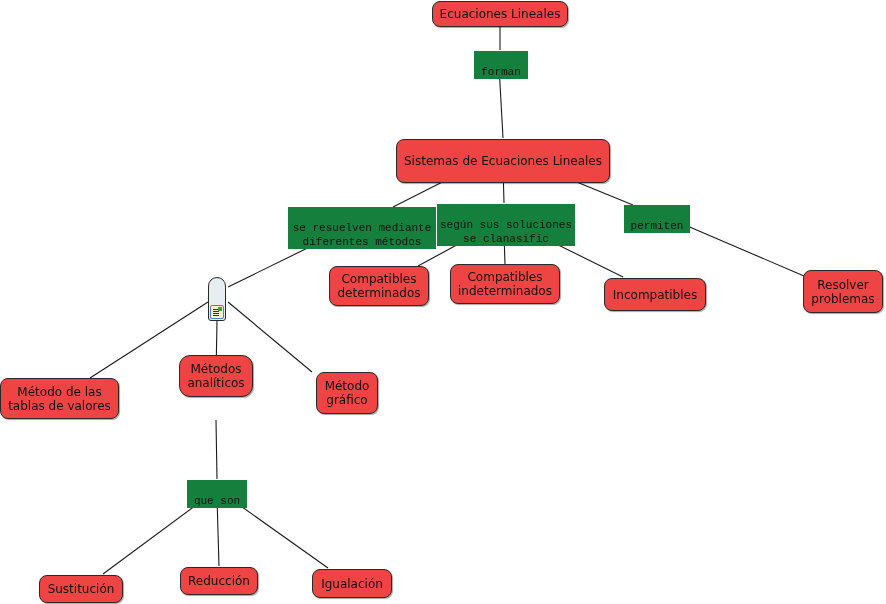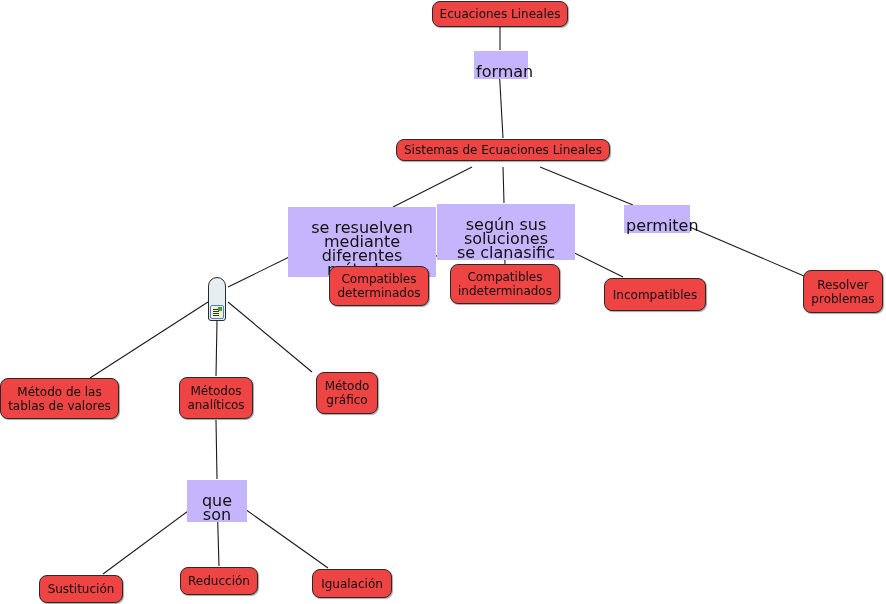--- a/index.html
+++ b/index.html
@@ -8,22 +8,22 @@
   svg.links line { stroke:#1a1a1a; stroke-width:1.1; }
   .node {
     position:absolute; box-sizing:border-box;
     background:#ef4444; border:1px solid #2a2a2a; border-radius:8px;
     box-shadow:1px 1px 1px rgba(0,0,0,0.35);
     font-size:12px; color:#111; text-align:center; line-height:14px;
     display:flex; align-items:center; justify-content:center; white-space:pre-line;
     padding:0 6px;
   }
   .phrase {
-    position:absolute; background:#c4b5fd; font-size:16px; color:#111;
-    text-align:center; line-height:14px; white-space:pre-line; padding:0 2px;
+    position:absolute; background:#15803d; font-size:11px; color:#111;
+    text-align:center; line-height:14px; white-space:pre-line; padding:0 2px;font-family:Liberation Mono, monospace;
   }
   .pill {
     position:absolute; box-sizing:border-box; width:18px; height:44px;
     background:#e7eef2; border:1px solid #2a2a2a; border-radius:9px 9px 3px 3px;
   }
   .pill .resicon {
     position:absolute; left:1px; bottom:1px; width:14px; height:14px; box-sizing:border-box;
     border:1px solid #4a7fd0; background:#f7f1d0; border-radius:2px;
   }
   .pill .resicon:before {
@@ -58,21 +58,21 @@
 </svg>
 
 <div class="node" style="left:432px;top:1px;width:136px;height:26px;">
   <span>Ecuaciones Lineales</span>
 </div>
 
 <div class="phrase" style="left:474px;top:51px;width:50px;">
   <span>forman</span>
 </div>
 
-<div class="node" style="left:396px;top:139px;width:214px;height:22px;">
+<div class="node" style="left:396px;top:139px;width:214px;height:44px;">
   <span>Sistemas de Ecuaciones Lineales</span>
 </div>
 
 <div class="phrase" style="left:288px;top:207px;width:144px;">
   <span>se resuelven mediante
 diferentes métodos</span>
 </div>
 
 <div class="phrase" style="left:437px;top:204px;width:134px;">
   <span>según sus soluciones
@@ -104,21 +104,21 @@
 
 <div class="pill" style="left:208px;top:277px;">
   <span class="resicon"></span>
 </div>
 
 <div class="node" style="left:0px;top:378px;width:119px;height:41px;">
   <span>Método de las
 tablas de valores</span>
 </div>
 
-<div class="node" style="left:179px;top:377px;width:74px;height:42px;">
+<div class="node" style="left:179px;top:355px;width:74px;height:42px;border-radius:11px;">
   <span>Métodos
 analíticos</span>
 </div>
 
 <div class="node" style="left:308px;top:372px;width:62px;height:42px;margin-left:8px;">
   <span>Método
 gráfico</span>
 </div>
 
 <div class="phrase" style="left:187px;top:480px;width:56px;">

